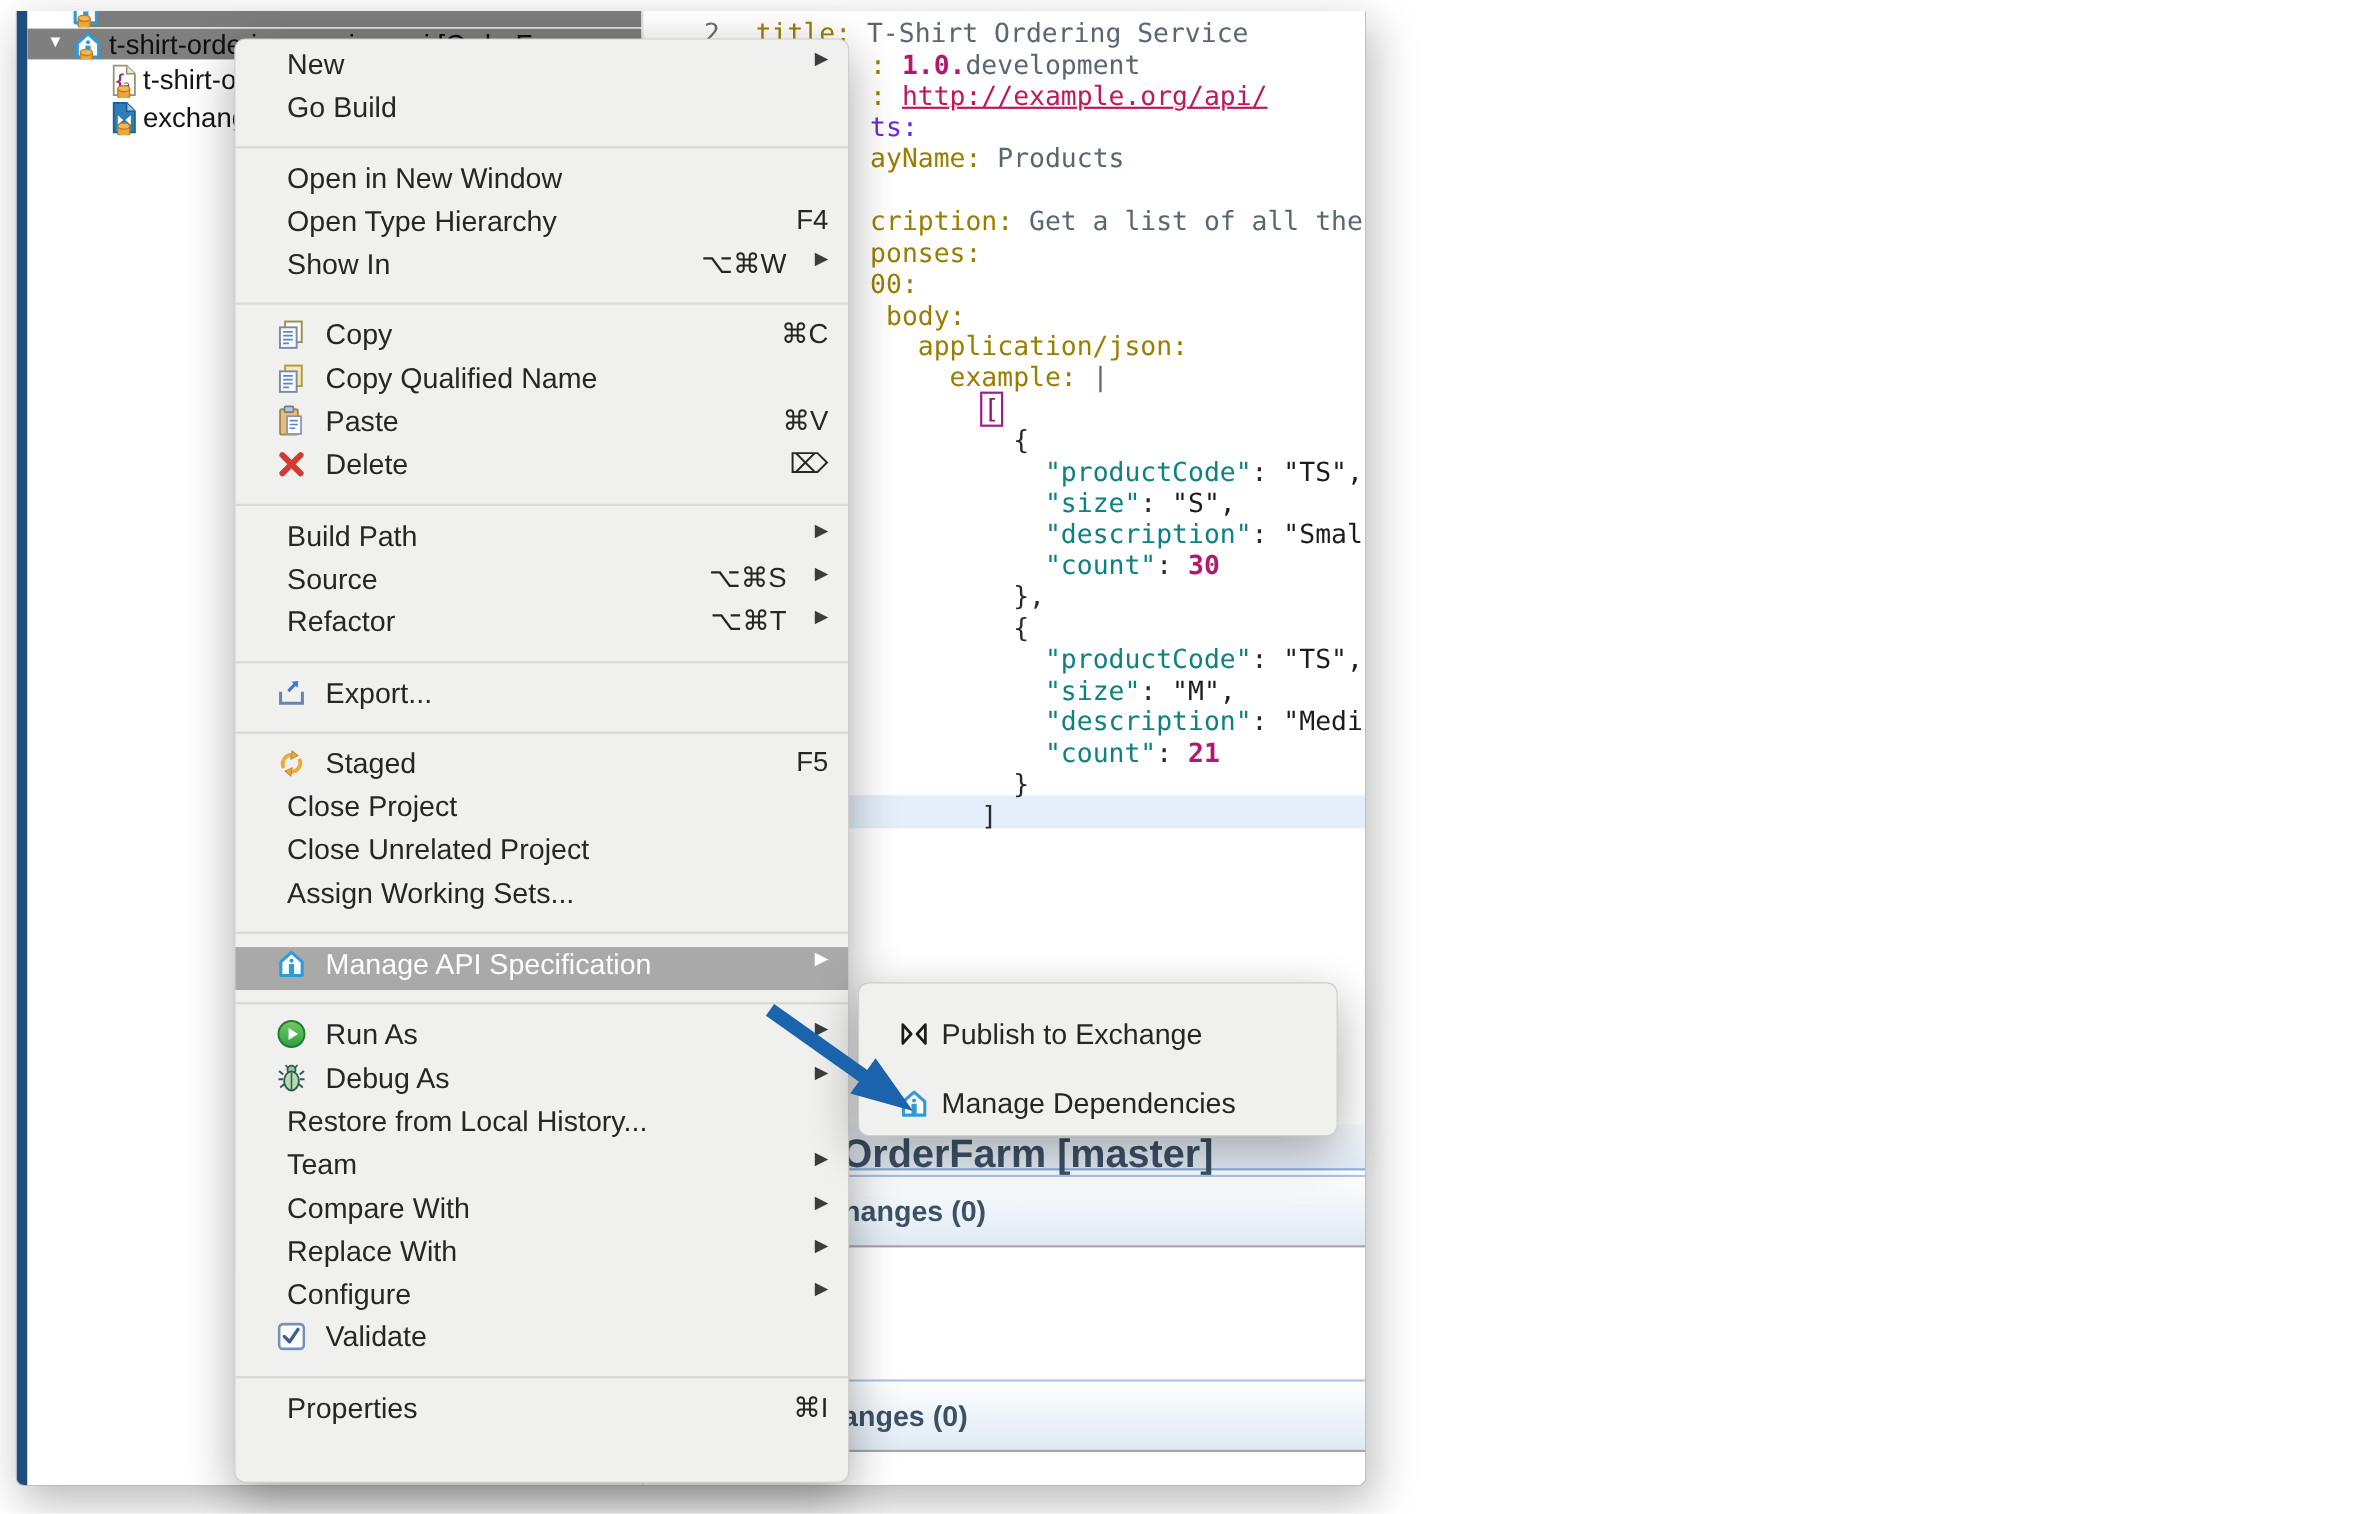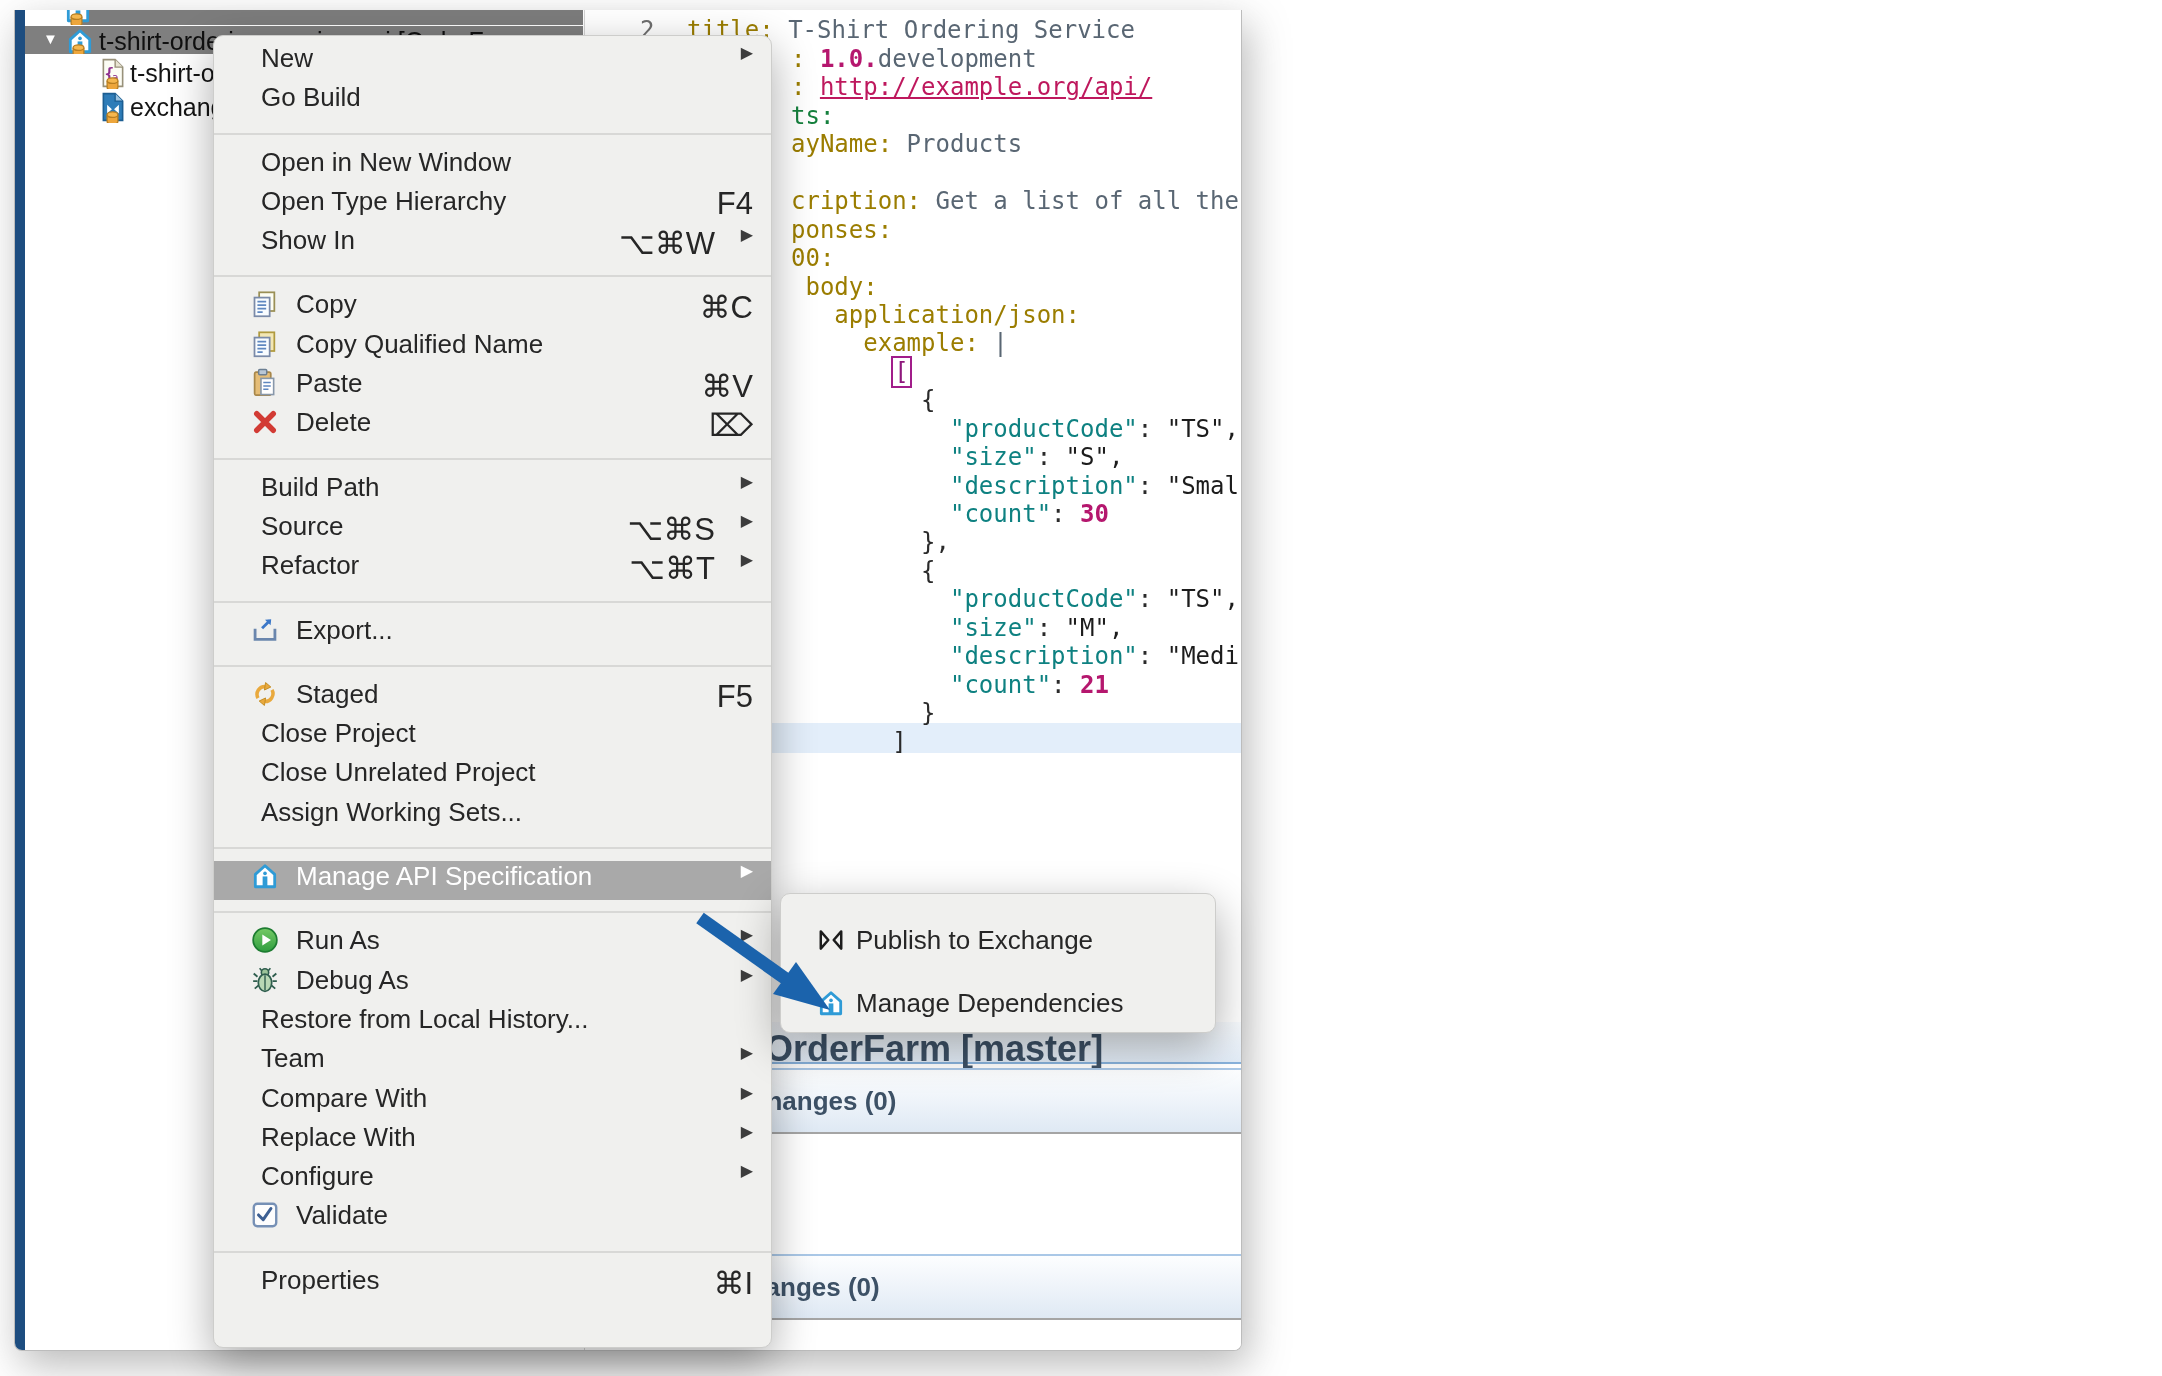--- a/index.html
+++ b/index.html
@@ -38,21 +38,21 @@
   #current-line{position:absolute;left:0px;top:713px;width:656px;height:30px;background:#e3eefa;}
   .codefont{font-family:"DejaVu Sans Mono", monospace;font-size:24px;line-height:28.45px;white-space:pre;}
   #gutter-num{position:absolute;left:55px;top:6px;color:#6f6f6f;}
   #code-top-line{position:absolute;left:102px;top:6px;}
   #code-block{position:absolute;left:202px;top:35px;padding-left:4px;}
   .code-line{height:28.45px;}
   .c-key{color:#9b7d00;}
   .c-val{color:#596673;}
   .c-num{color:#b5176e;font-weight:bold;}
   .c-url{color:#be185d;text-decoration:underline;}
-  .c-res{color:#15803d;text-align:right;}
+  .c-res{color:#6d28d9;text-align:right;}
   .c-jkey{color:#0e8181;}
   .c-jstr{color:#1c1c1c;}
   .c-brace{color:#2a2a2a;}
   .c-brk{color:#8e187c;border:2px solid #a11d8a;background:#fff;padding:0 1px;margin:-2px -1px;}
   
   #git-panel{position:absolute;left:570px;top:1012px;width:656px;height:328px;background:#fff;
              font-weight:bold;color:#3d5166;}
   #git-title-band{position:absolute;left:0;top:0;width:100%;height:40px;
       background:linear-gradient(#f8fbfe,#e2ecf7);border-bottom:2px solid #88b2dc;}
   #git-title{position:absolute;left:180px;top:6px;font-size:36px;white-space:nowrap;}
@@ -76,21 +76,21 @@
     height:39.3px;display:flex;
     padding:0 18px 0 47px;font-size:26px;color:#262626;white-space:nowrap;
   }
   #sub-menu .menu-row{padding:0 16px 0 75px;margin-top:24px;}
   .menu-row.hl{background:#a9a9a9;color:#ffffff;}
   #sub-menu .menu-row.hl{background:#a2a2a2;}
   .menu-row .mi{width:34px;height:30px;margin-left:-13px;margin-right:14px;flex:0 0 34px;
                 display:flex;align-items:center;justify-content:center;}
   #sub-menu .menu-row .mi{margin-left:-42px;margin-right:8px;}
   .menu-row .sp{flex:1;}
-  .menu-row .sc{font-size:31px;color:#262626;margin-left:20px;}
+  .menu-row .sc{font-size:25px;color:#262626;margin-left:20px;}
   .menu-row .ar{width:26px;text-align:right;font-size:16px;color:#3c3c3c;margin-left:12px;}
   .menu-row.hl .ar{color:#ffffff;}
   .menu-sep{height:2px;background:#d8d8d6;margin:11px 0 12px 0;}
   
   #annotation-arrow{position:absolute;left:0;top:0;width:2162px;height:1376px;
                     pointer-events:none;z-index:60;}
 </style>
 </head>
 <body>
 

